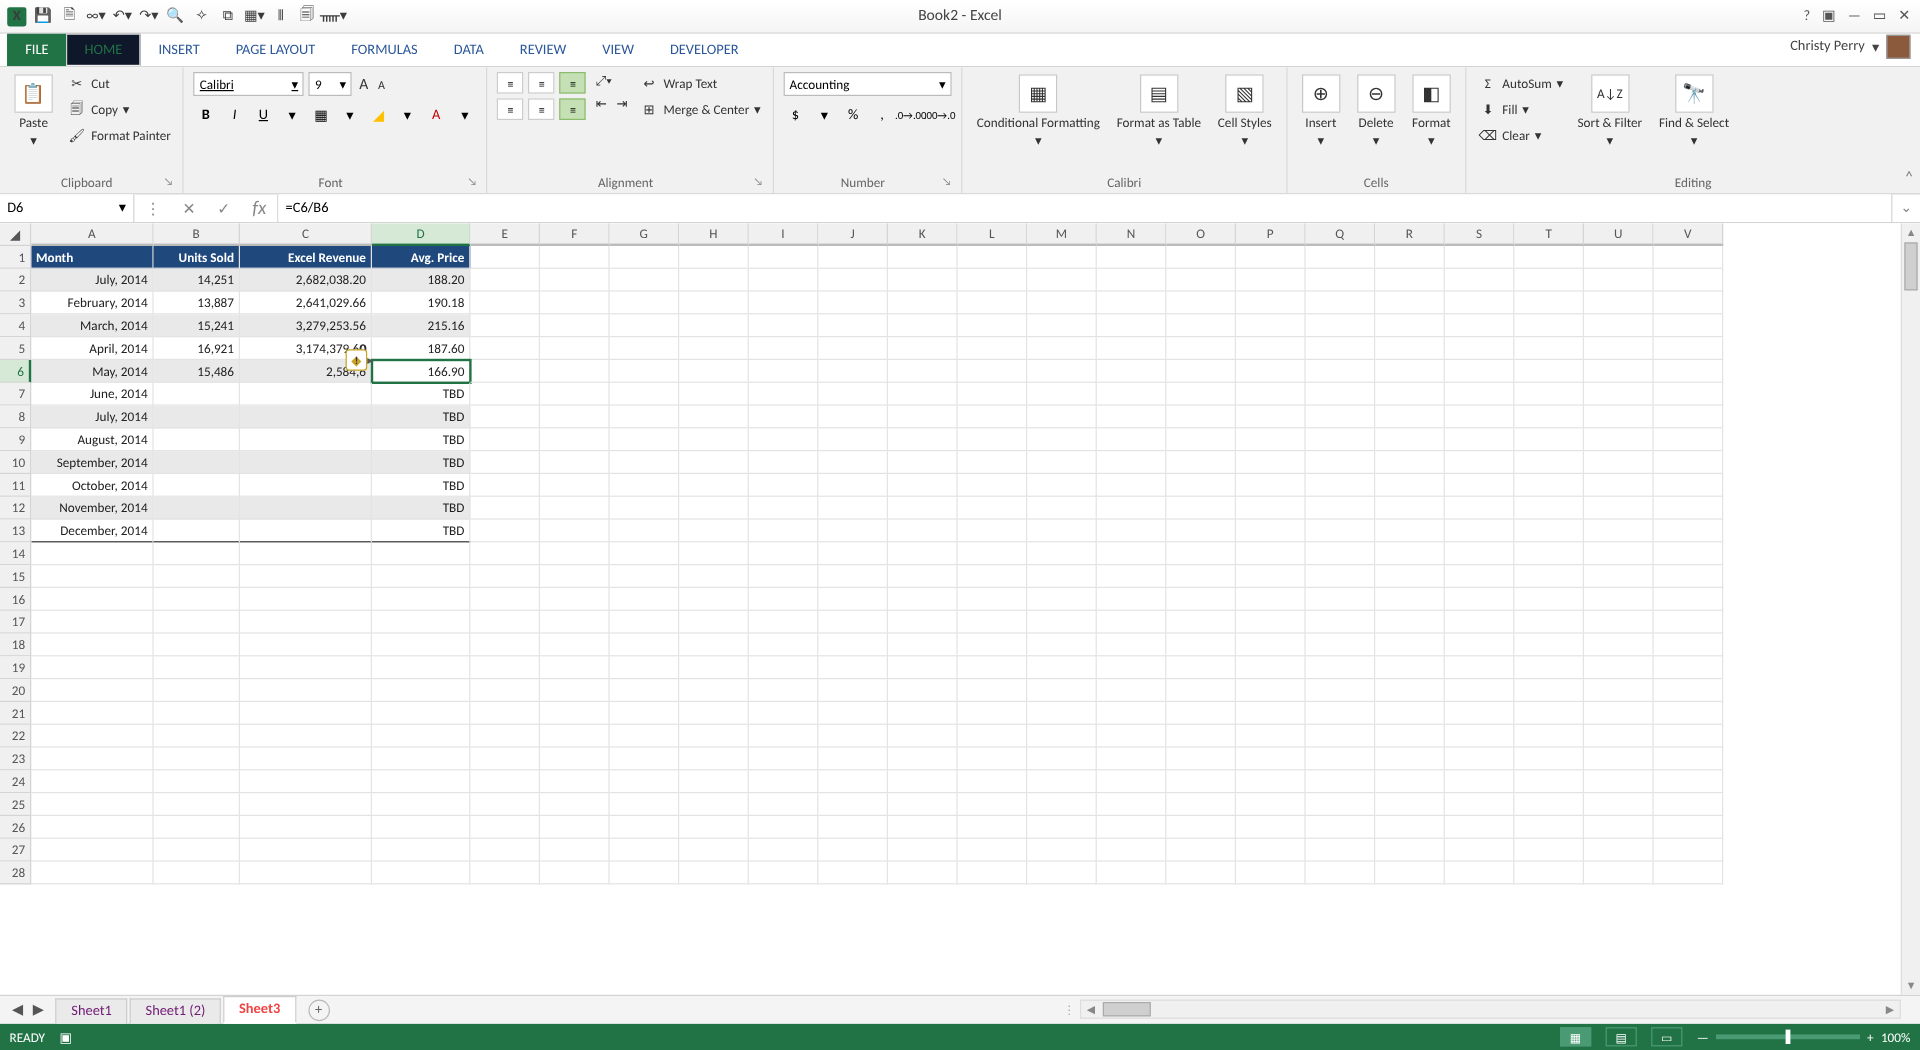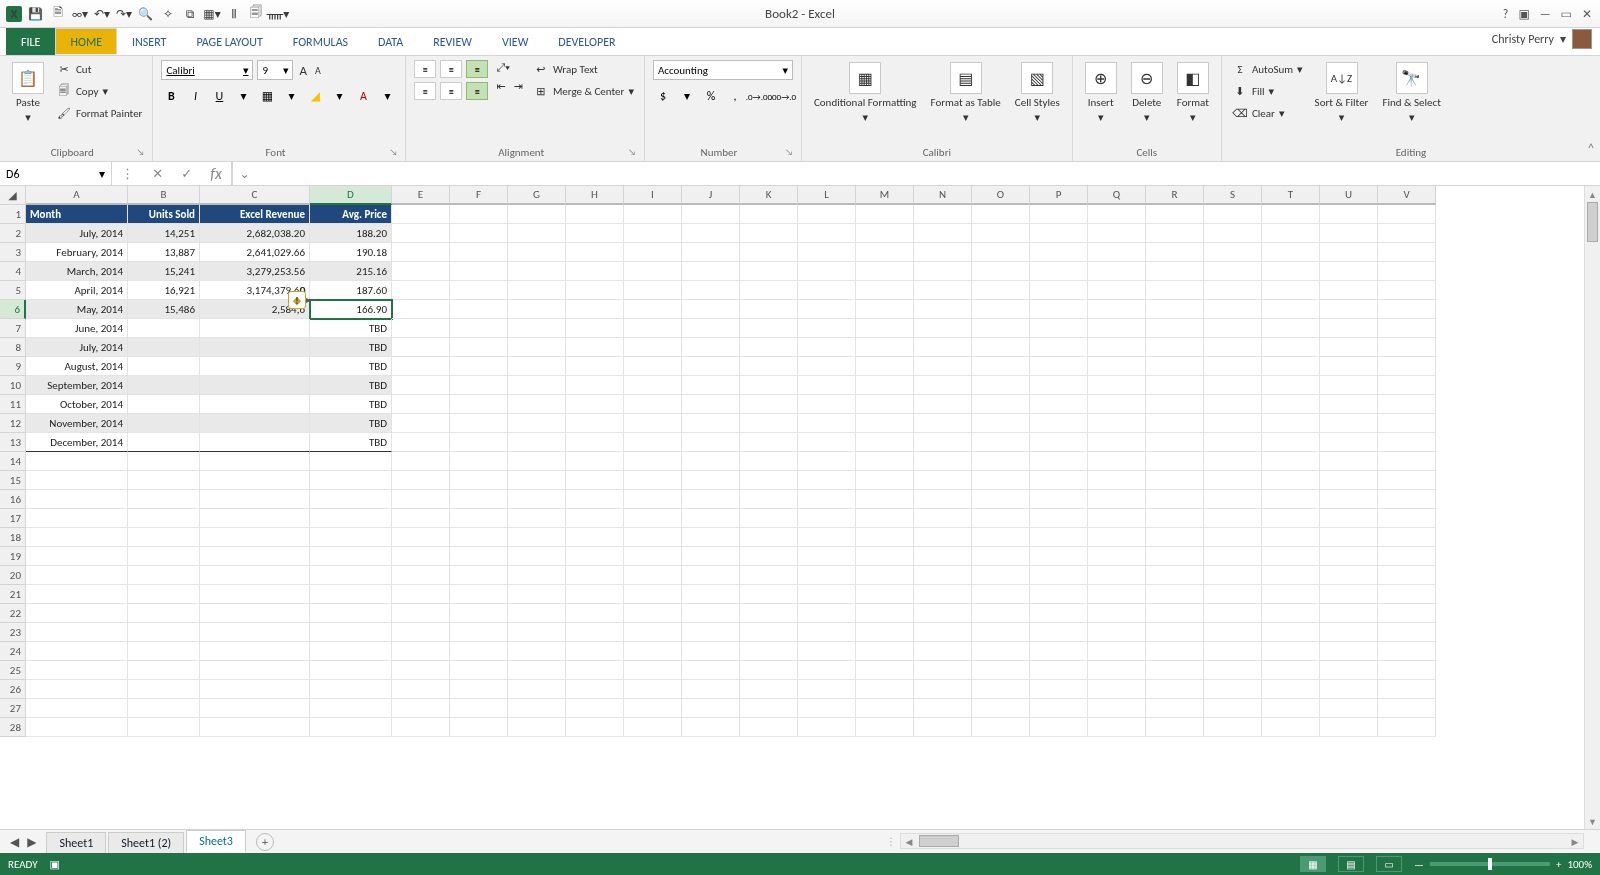--- a/index.html
+++ b/index.html
@@ -10,21 +10,21 @@
 .qat { display: flex; align-items: center; gap: 6px; padding-left: 6px; }
 .qat .ic { width: 16px; height: 16px; display: inline-flex; align-items: center; justify-content: center; font-size: 12px; color: #3b3b3b; }
 .excel-ic { background: #217346; color: #fff; font-weight: bold; font-size: 10px; padding: 1px 3px; border-radius: 2px; }
 .titlebar .center-title { position: absolute; left: 50%; transform: translateX(-50%); font-size: 13px; color: #444; }
 .titlebar .right-ctrls { margin-left: auto; display: flex; gap: 10px; padding-right: 8px; align-items: center; color:#555; }
 
 
 .tabs { height: 28px; background: #fff; display: flex; align-items: flex-end; padding-left: 6px; border-bottom: 1px solid #d4d4d4; }
 .tab { padding: 6px 14px 5px; font-size: 12px; color: #2b579a; text-transform: uppercase; cursor: pointer; border: 1px solid transparent; }
 .tab.file { background: #217346; color: #fff; border-color:#217346; }
-.tab.active { border: 1px solid #d4d4d4; border-bottom-color: #f1f1f1; color: #217346; background:#eab308;margin-top:40px;}
+.tab.active { border: 1px solid #d4d4d4; border-bottom-color: #f1f1f1; color: #217346; background:#0f172a;margin-top:40px;}
 .tabs .spacer { flex: 1; }
 .signin { padding: 6px 8px; font-size: 12px; color: #444; display:flex; align-items:center; gap:6px;}
 .avatar { width:20px; height:20px; background:#8b5a3c; border:1px solid #999;}
 
 
 .ribbon { height: 106px; background: #f1f1f1; display: flex; border-bottom: 1px solid #d4d4d4; overflow:hidden;}
 .group { border-right: 1px solid #d9d9d9; padding: 4px 8px 2px; display: flex; flex-direction: column; justify-content: space-between; position:relative;}
 .group-body { display:flex; gap:6px; align-items:flex-start; flex:1;}
 .group-label { text-align:center; font-size:11px; color:#666; padding-top:2px;}
 .group-label .launcher { float:right; color:#888; font-size:9px; cursor:pointer;}
@@ -71,22 +71,22 @@
 .errhandle{position:absolute; width:10px; font-size:10px; color:#555; z-index:5;}
 .grid-vscroll{position:absolute; right:0; top:0; bottom:0; width:16px; background:#f0f0f0; border-left:1px solid #ddd;}
 .grid-vscroll .thumb{position:absolute; left:2px; right:2px; top:16px; height:40px; background:#cfcfcf; border:1px solid #aaa;}
 .grid-vscroll .arrow{height:16px; display:flex; align-items:center; justify-content:center; color:#888; font-size:9px;}
 
 
 .sheetbar { height:24px; background:#f4f4f4; border-top:1px solid #d4d4d4; display:flex; align-items:center; font-size:12px; position:relative;}
 .sheetnav{ display:flex; gap:8px; padding:0 10px; color:#555;}
 .sheetnav span{cursor:pointer;}
 .sheettabs{ display:flex; align-items:flex-end; height:100%;}
-.sheettab{ padding:3px 12px; border:1px solid #ccc; border-bottom:none; margin-right:2px; background:#eaeaea; cursor:pointer; color:#0f172a;}
-.sheettab.active{ background:#fff; color:#0369a1; font-weight:400; border-bottom:2px solid #fff;}
+.sheettab{ padding:3px 12px; border:1px solid #ccc; border-bottom:none; margin-right:2px; background:#eaeaea; cursor:pointer; color:#701a75;}
+.sheettab.active{ background:#fff; color:#ef4444; font-weight:700; border-bottom:2px solid #fff;}
 .addsheet{ margin-left:8px; width:18px; height:18px; border:1px solid #bbb; border-radius:50%; display:flex; align-items:center; justify-content:center; color:#666; cursor:pointer;}
 .sheetbar .hscroll{ position:absolute; right:16px; left:900px; height:16px; bottom:4px; background:#f0f0f0; border:1px solid #ddd; display:flex; align-items:center;}
 .sheetbar .hscroll .thumb{ height:12px; width:40px; background:#cfcfcf; border:1px solid #aaa; margin-left:2px;}
 .sheetbar .hscroll .ar{ width:16px; text-align:center; color:#888; font-size:9px;}
 .splitter{position:absolute; left:888px; top:4px; bottom:4px; width:6px; color:#aaa; display:flex; align-items:center; justify-content:center; font-size:10px;}
 
 
 .statusbar{ height:22px; background:#217346; color:#fff; display:flex; align-items:center; font-size:11px; padding:0 8px; gap:12px;}
 .statusbar .spacer{flex:1;}
 .viewbtn{ width:26px; height:16px; border:1px solid #4a9b73; display:flex; align-items:center; justify-content:center; cursor:pointer; font-size:10px;}
@@ -337,20 +337,23 @@
   <div class="namebox">
       <span>D6</span>
       <span>▾</span>
     </div>
   <div class="fbtns">
     <span>⋮</span>
     <span>✕</span>
     <span>✓</span>
     <span class="fx">fx</span>
   </div>
+  <div class="finput">
+      <span>=C6/B6</span>
+    </div>
   <div class="expand">⌄</div>
 </div>
 
 <div class="gridwrap">
   <div class="grid" id="grid">
       <div class="corner">◢</div>
       <div class="colhdr">A</div>
       <div class="colhdr">B</div>
       <div class="colhdr">C</div>
       <div class="colhdr selcol">D</div>

